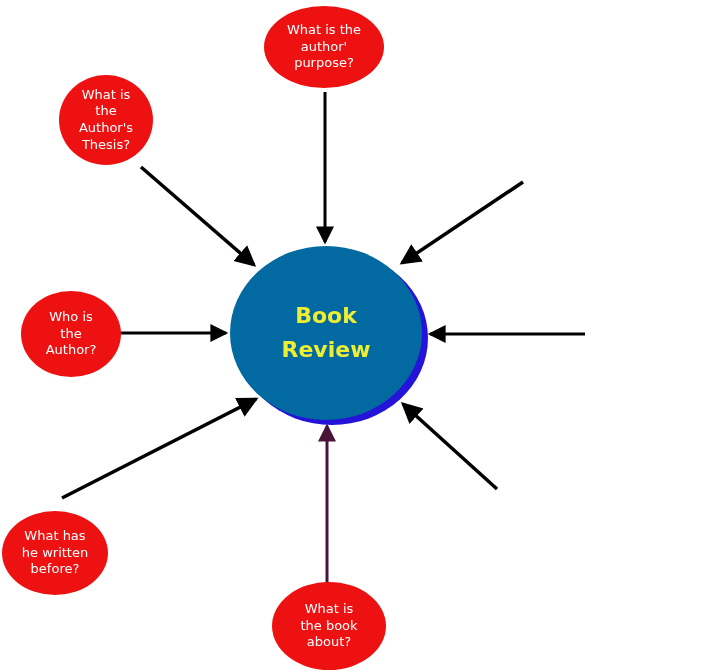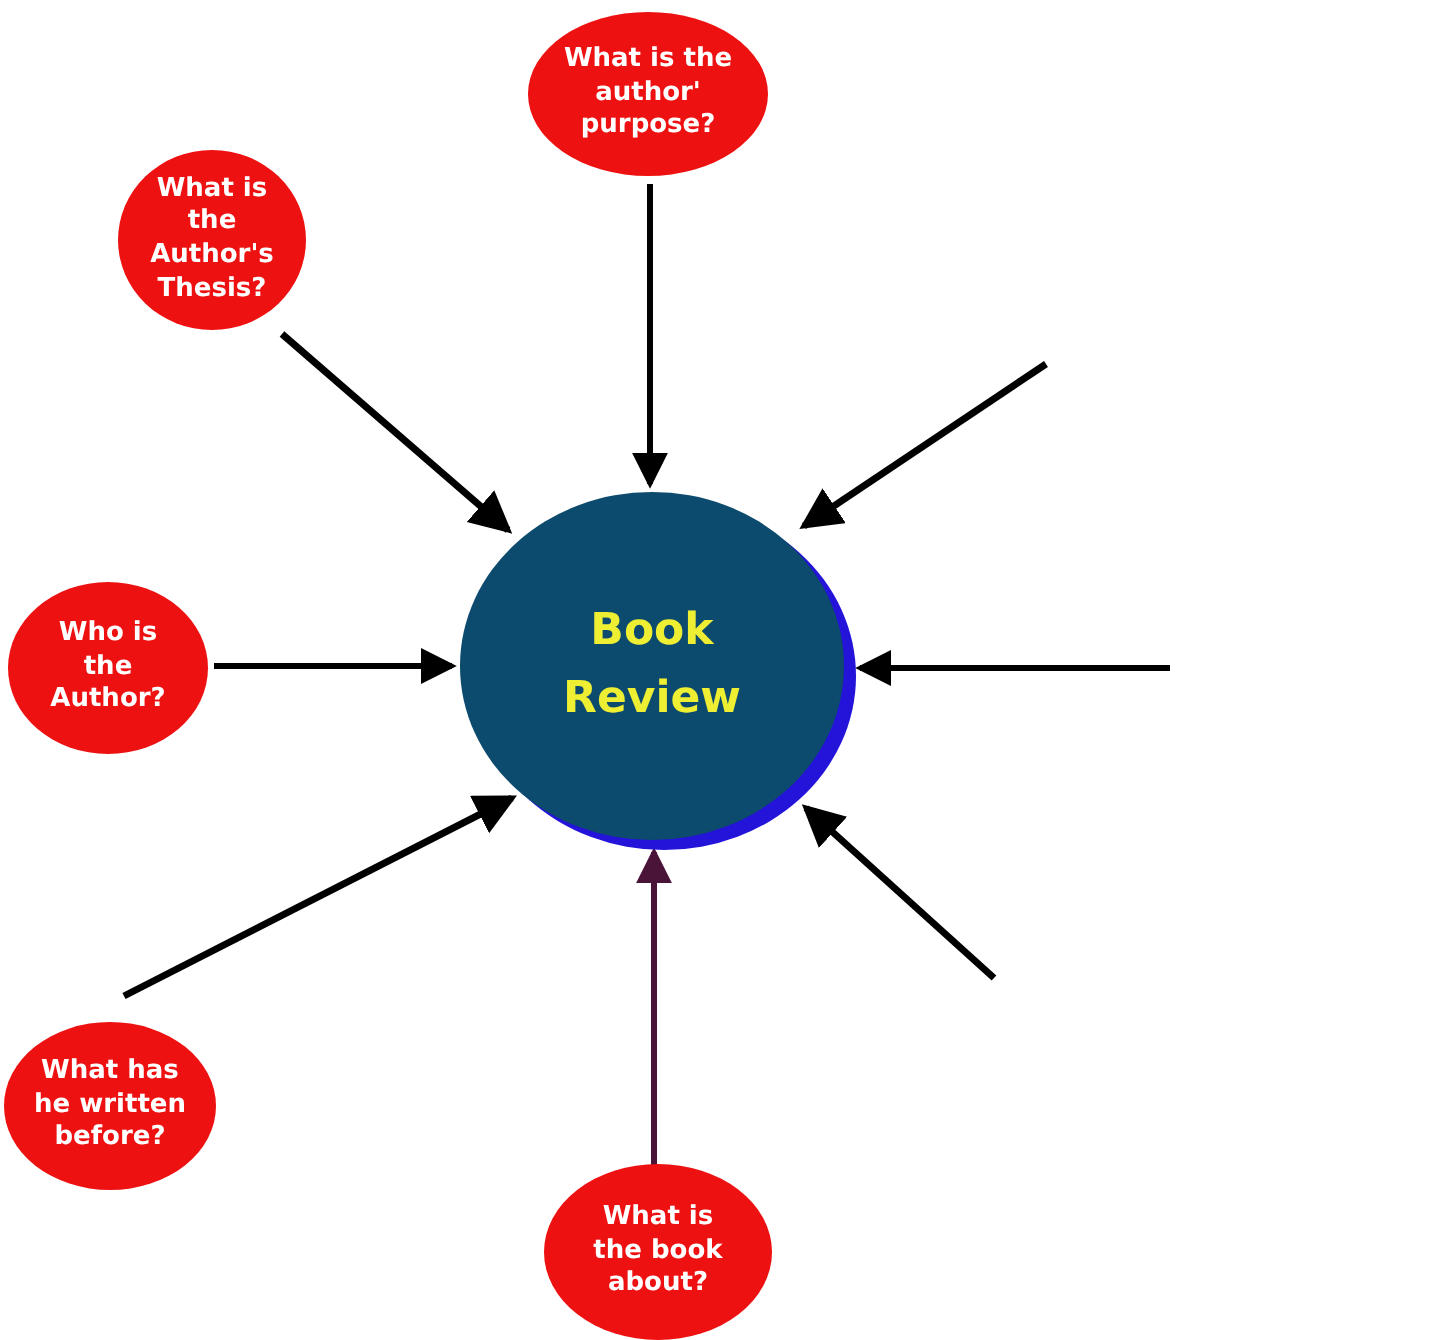--- a/index.html
+++ b/index.html
@@ -22,48 +22,48 @@
   }
   .node {
     position: absolute;
     border-radius: 50%;
     background: #ee1111;
     color: #ffffff;
     display: flex;
     align-items: center;
     justify-content: center;
     text-align: center;
-    font-weight: bold;
+    font-weight: normal;
     font-size: 13px;
     line-height: 1.28;
     white-space: pre-line;
     z-index: 2;
   }
   .node-center {
     position: absolute;
     left: 230px; top: 246px;
     width: 192px; height: 174px;
     border-radius: 50%;
-    background: #0c4a6e;
+    background: #0369a1;
     box-shadow: 6px 5px 0 0 #2413d8;
     color: #eeee33;
     display: flex;
     align-items: center;
     justify-content: center;
     text-align: center;
     font-weight: bold;
     font-size: 22px;
     line-height: 1.55;
     white-space: pre-line;
     z-index: 2;
   }
   .n-top          { left: 264px; top: 6px;   width: 120px; height: 82px;  }
   .n-top-left     { left: 59px;  top: 75px;  width: 94px;  height: 90px;  }
   .n-top-right    { left: 481px; top: 70px;  width: 120px; height: 95px;  }
-  .n-left         { left: 4px;   top: 291px; width: 100px; height: 86px;  }
+  .n-left         { left: 21px;   top: 291px; width: 100px; height: 86px;  }
   .n-right        { left: 585px; top: 275px; width: 128px; height: 122px; }
   .n-bottom-left  { left: 2px;   top: 511px; width: 106px; height: 84px;  }
   .n-bottom-right { left: 472px; top: 491px; width: 136px; height: 122px; }
   .n-bottom       { left: 272px; top: 582px; width: 114px; height: 88px;  }
 </style>
 </head>
 <body>
 
 <div class="canvas">
 

